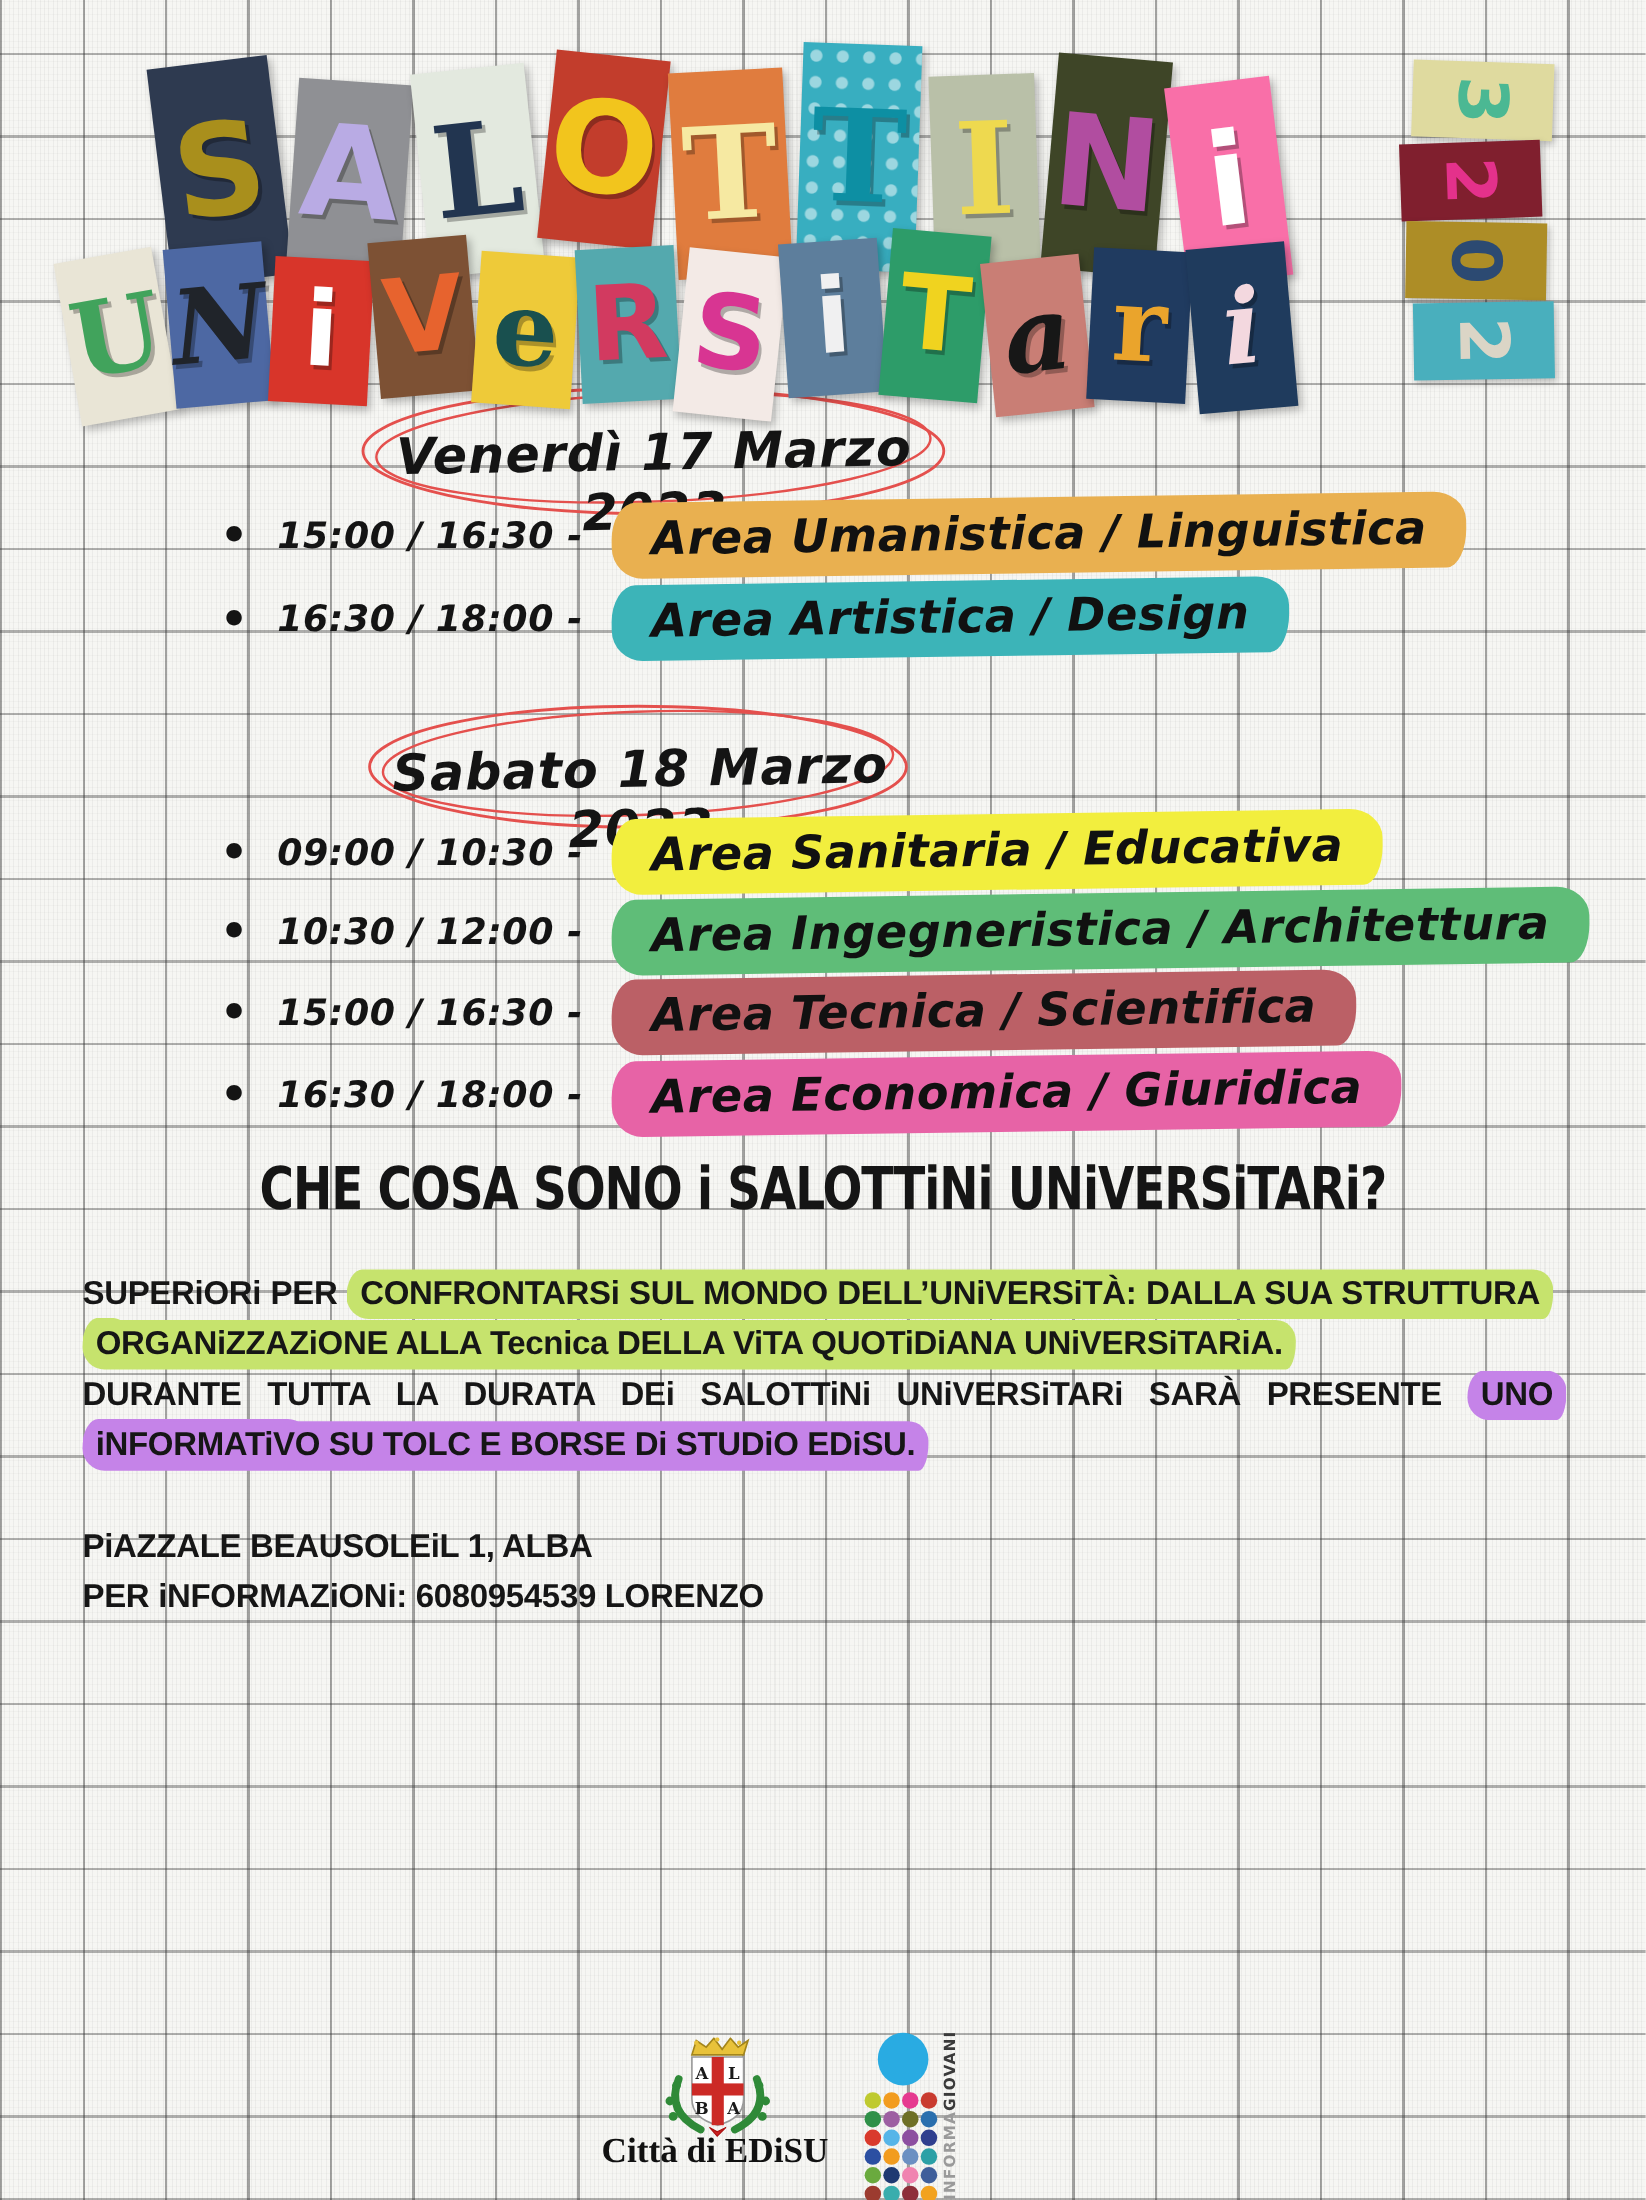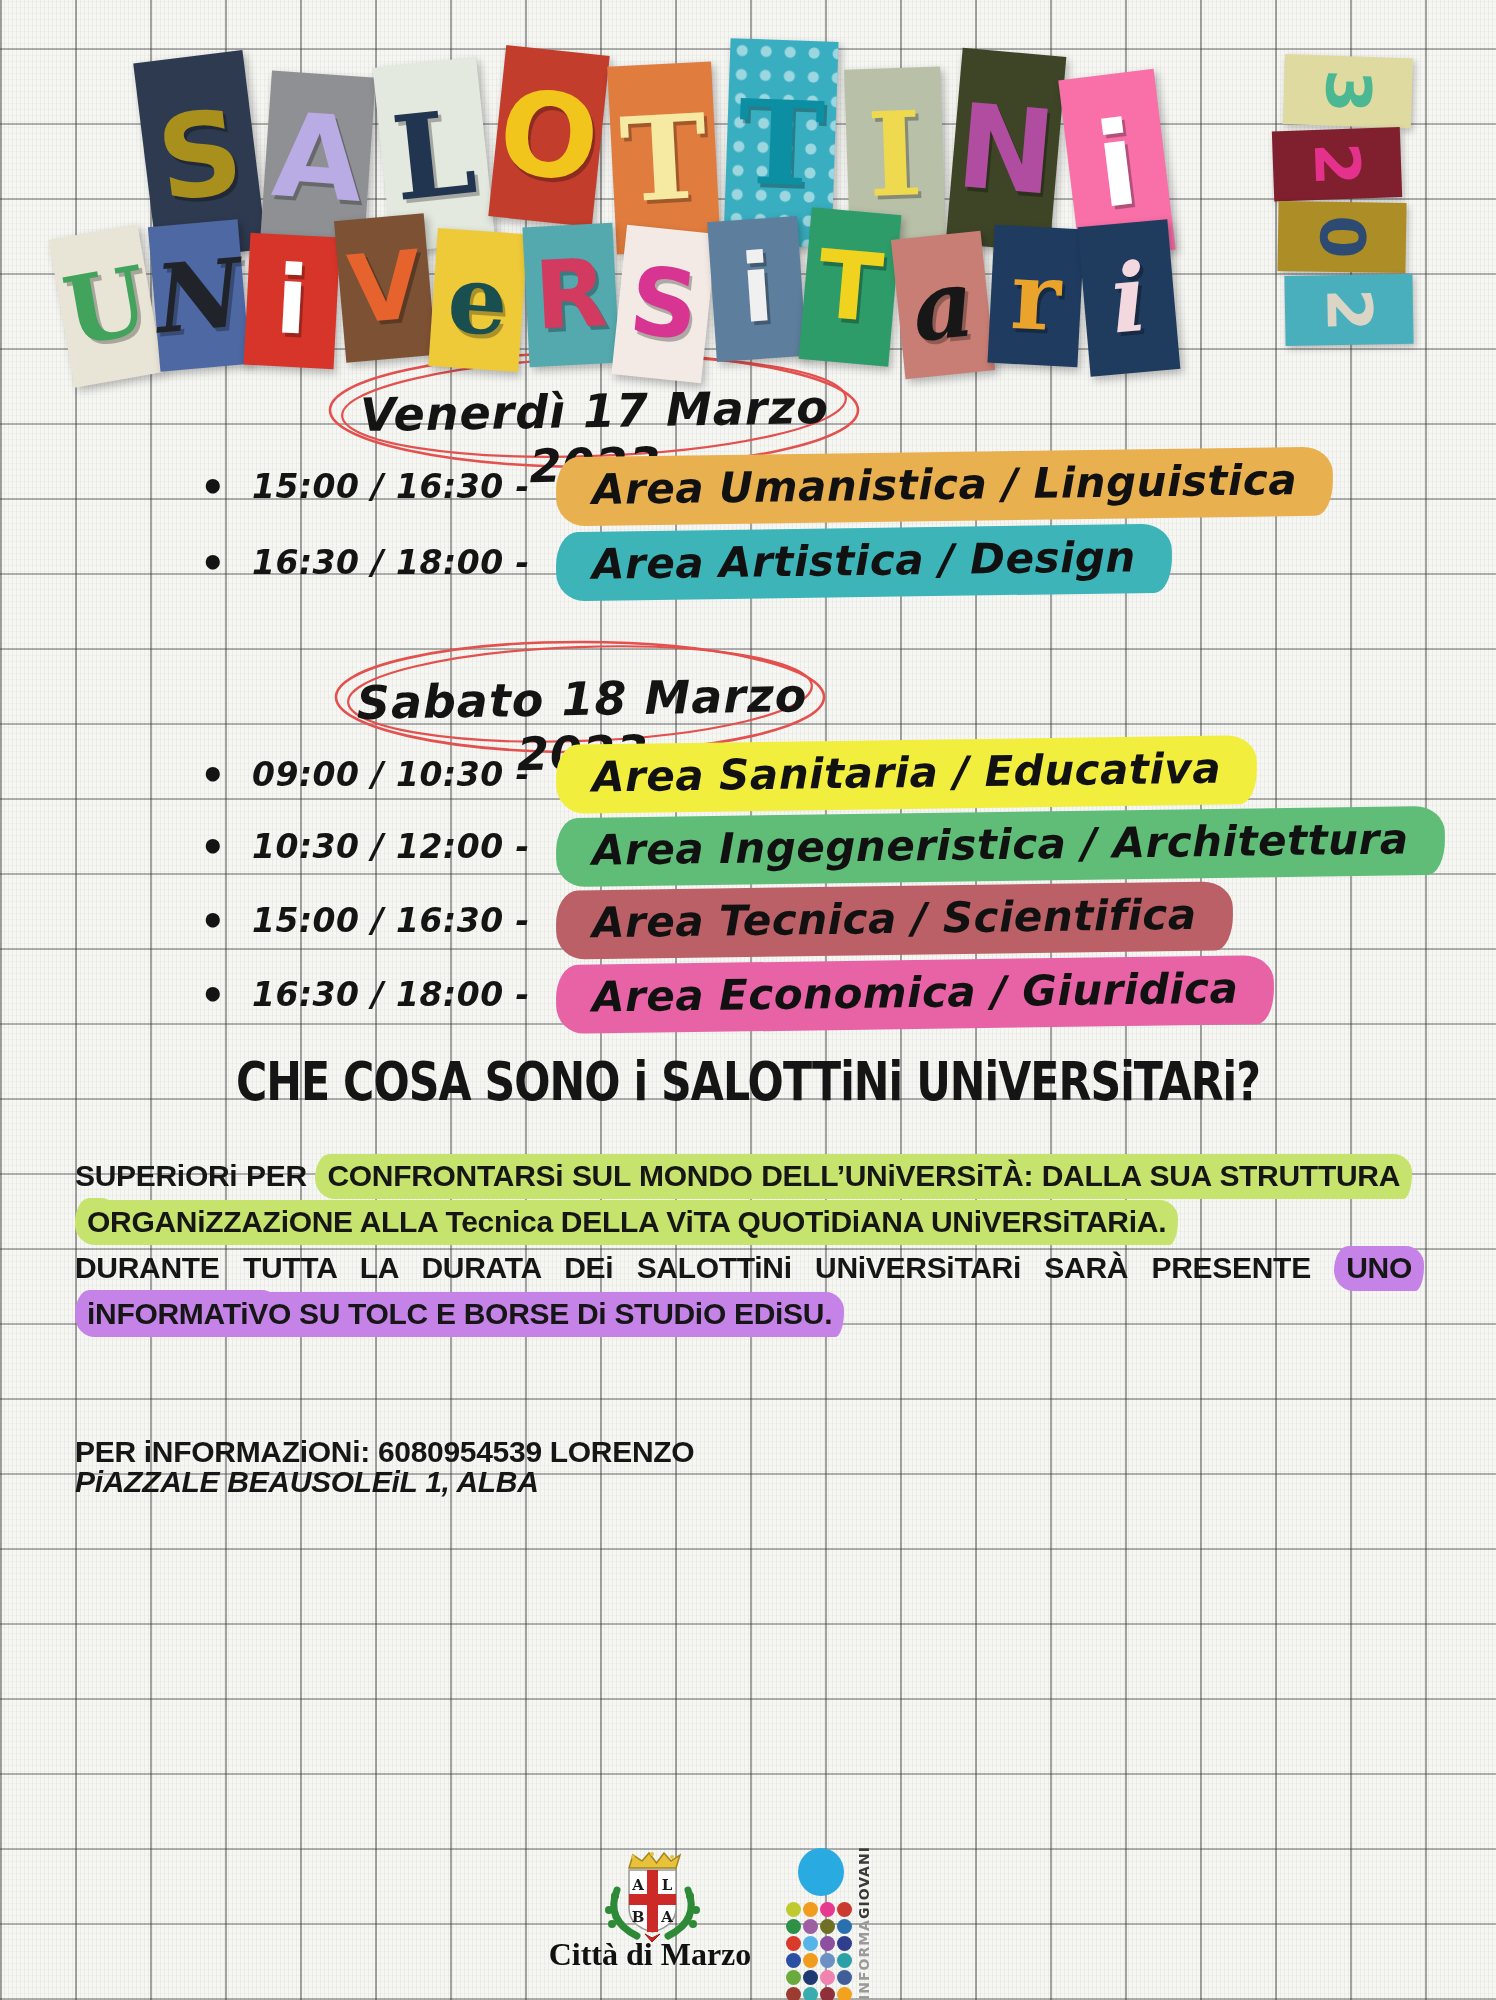--- a/index.html
+++ b/index.html
@@ -173,21 +173,21 @@
     <span class="time">16:30 / 18:00 -</span>
     <span class="pill" style="background-color: rgb(231, 99, 166);"><span class="pill-t">Area Economica / Giuridica</span></span>
   </div>
 
   <div class="info-head">CHE COSA SONO i SALOTTiNi UNiVERSiTARi?</div>
 
   <div class="bodyline just" style="top:1154px;"><span>SUPERiORi PER </span><span class="bhl" style="background-color: rgb(198, 227, 109);">CONFRONTARSi SUL MONDO DELL’UNiVERSiTÀ: DALLA SUA STRUTTURA E</span><span></span></div>
   <div class="bodyline" style="top:1200px;"><span></span><span class="bhl" style="background-color: rgb(198, 227, 109);">ORGANiZZAZiONE ALLA Tecnica DELLA ViTA QUOTiDiANA UNiVERSiTARiA.</span><span></span></div>
   <div class="bodyline just" style="top:1246px;"><span>DURANTE TUTTA LA DURATA DEi SALOTTiNi UNiVERSiTARi SARÀ PRESENTE </span><span class="bhl" style="background-color: rgb(197, 131, 232);">UNO SPORTELLO</span><span></span></div>
   <div class="bodyline" style="top:1292px;"><span></span><span class="bhl" style="background-color: rgb(197, 131, 232);">iNFORMATiVO SU TOLC E BORSE Di STUDiO EDiSU.</span><span></span></div>
-  <div class="bodyline" style="top:1460px;font-style:italic;"><span>PiAZZALE BEAUSOLEiL 1, ALBA</span><span></span></div>
+  <div class="bodyline" style="top:1384px;"><span>PiAZZALE BEAUSOLEiL 1, ALBA</span><span></span></div>
   <div class="bodyline" style="top:1430px;"><span>PER iNFORMAZiONi: 6080954539 LORENZO</span><span></span></div>
 
   <div class="crest-wrap">
     <svg width="135" height="96" viewBox="0 0 135 96">
       <path d="M32,38 Q20,68 52,84" fill="none" stroke="#2f8a38" stroke-width="7" stroke-linecap="round"></path>
       <path d="M103,38 Q115,68 83,84" fill="none" stroke="#2f8a38" stroke-width="7" stroke-linecap="round"></path>
       <circle cx="30" cy="44" r="4" fill="#2f8a38"></circle>
       <circle cx="24" cy="58" r="4" fill="#2f8a38"></circle>
       <circle cx="27" cy="72" r="4" fill="#2f8a38"></circle>
       <circle cx="105" cy="44" r="4" fill="#2f8a38"></circle>
@@ -200,21 +200,21 @@
         <circle cx="87" cy="5" r="2" fill="#e8c23a"></circle>
       <path d="M44,18 h47 v38 q0,18 -23.5,24 q-23.5,-6 -23.5,-24 z" fill="#ffffff" stroke="#9a9a9a" stroke-width="1.5"></path>
       <rect x="62" y="18" width="11" height="62" fill="#cc2a26"></rect>
       <rect x="44" y="42" width="47" height="11" fill="#cc2a26"></rect>
       <text x="53" y="38" font-family="DejaVu Serif, serif" font-size="15" font-weight="bold" fill="#1a1a1a" text-anchor="middle">A</text>
       <text x="82" y="38" font-family="DejaVu Serif, serif" font-size="15" font-weight="bold" fill="#1a1a1a" text-anchor="middle">L</text>
       <text x="53" y="70" font-family="DejaVu Serif, serif" font-size="15" font-weight="bold" fill="#1a1a1a" text-anchor="middle">B</text>
       <text x="82" y="70" font-family="DejaVu Serif, serif" font-size="15" font-weight="bold" fill="#1a1a1a" text-anchor="middle">A</text>
     </svg>
   </div>
-  <div class="crest-caption">Città di Marzo</div>
+  <div class="crest-caption">Città di EDiSU</div>
 
   <div class="ig">
     <div class="ig-circle" style="background-color: rgb(41, 171, 226);"></div>
     <div class="ig-dots">
       <span class="ig-dot" style="background-color: rgb(191, 202, 47);"></span>
       <span class="ig-dot" style="background-color: rgb(242, 156, 31);"></span>
       <span class="ig-dot" style="background-color: rgb(230, 58, 144);"></span>
       <span class="ig-dot" style="background-color: rgb(201, 59, 47);"></span>
       <span class="ig-dot" style="background-color: rgb(47, 144, 72);"></span>
       <span class="ig-dot" style="background-color: rgb(157, 95, 162);"></span>

